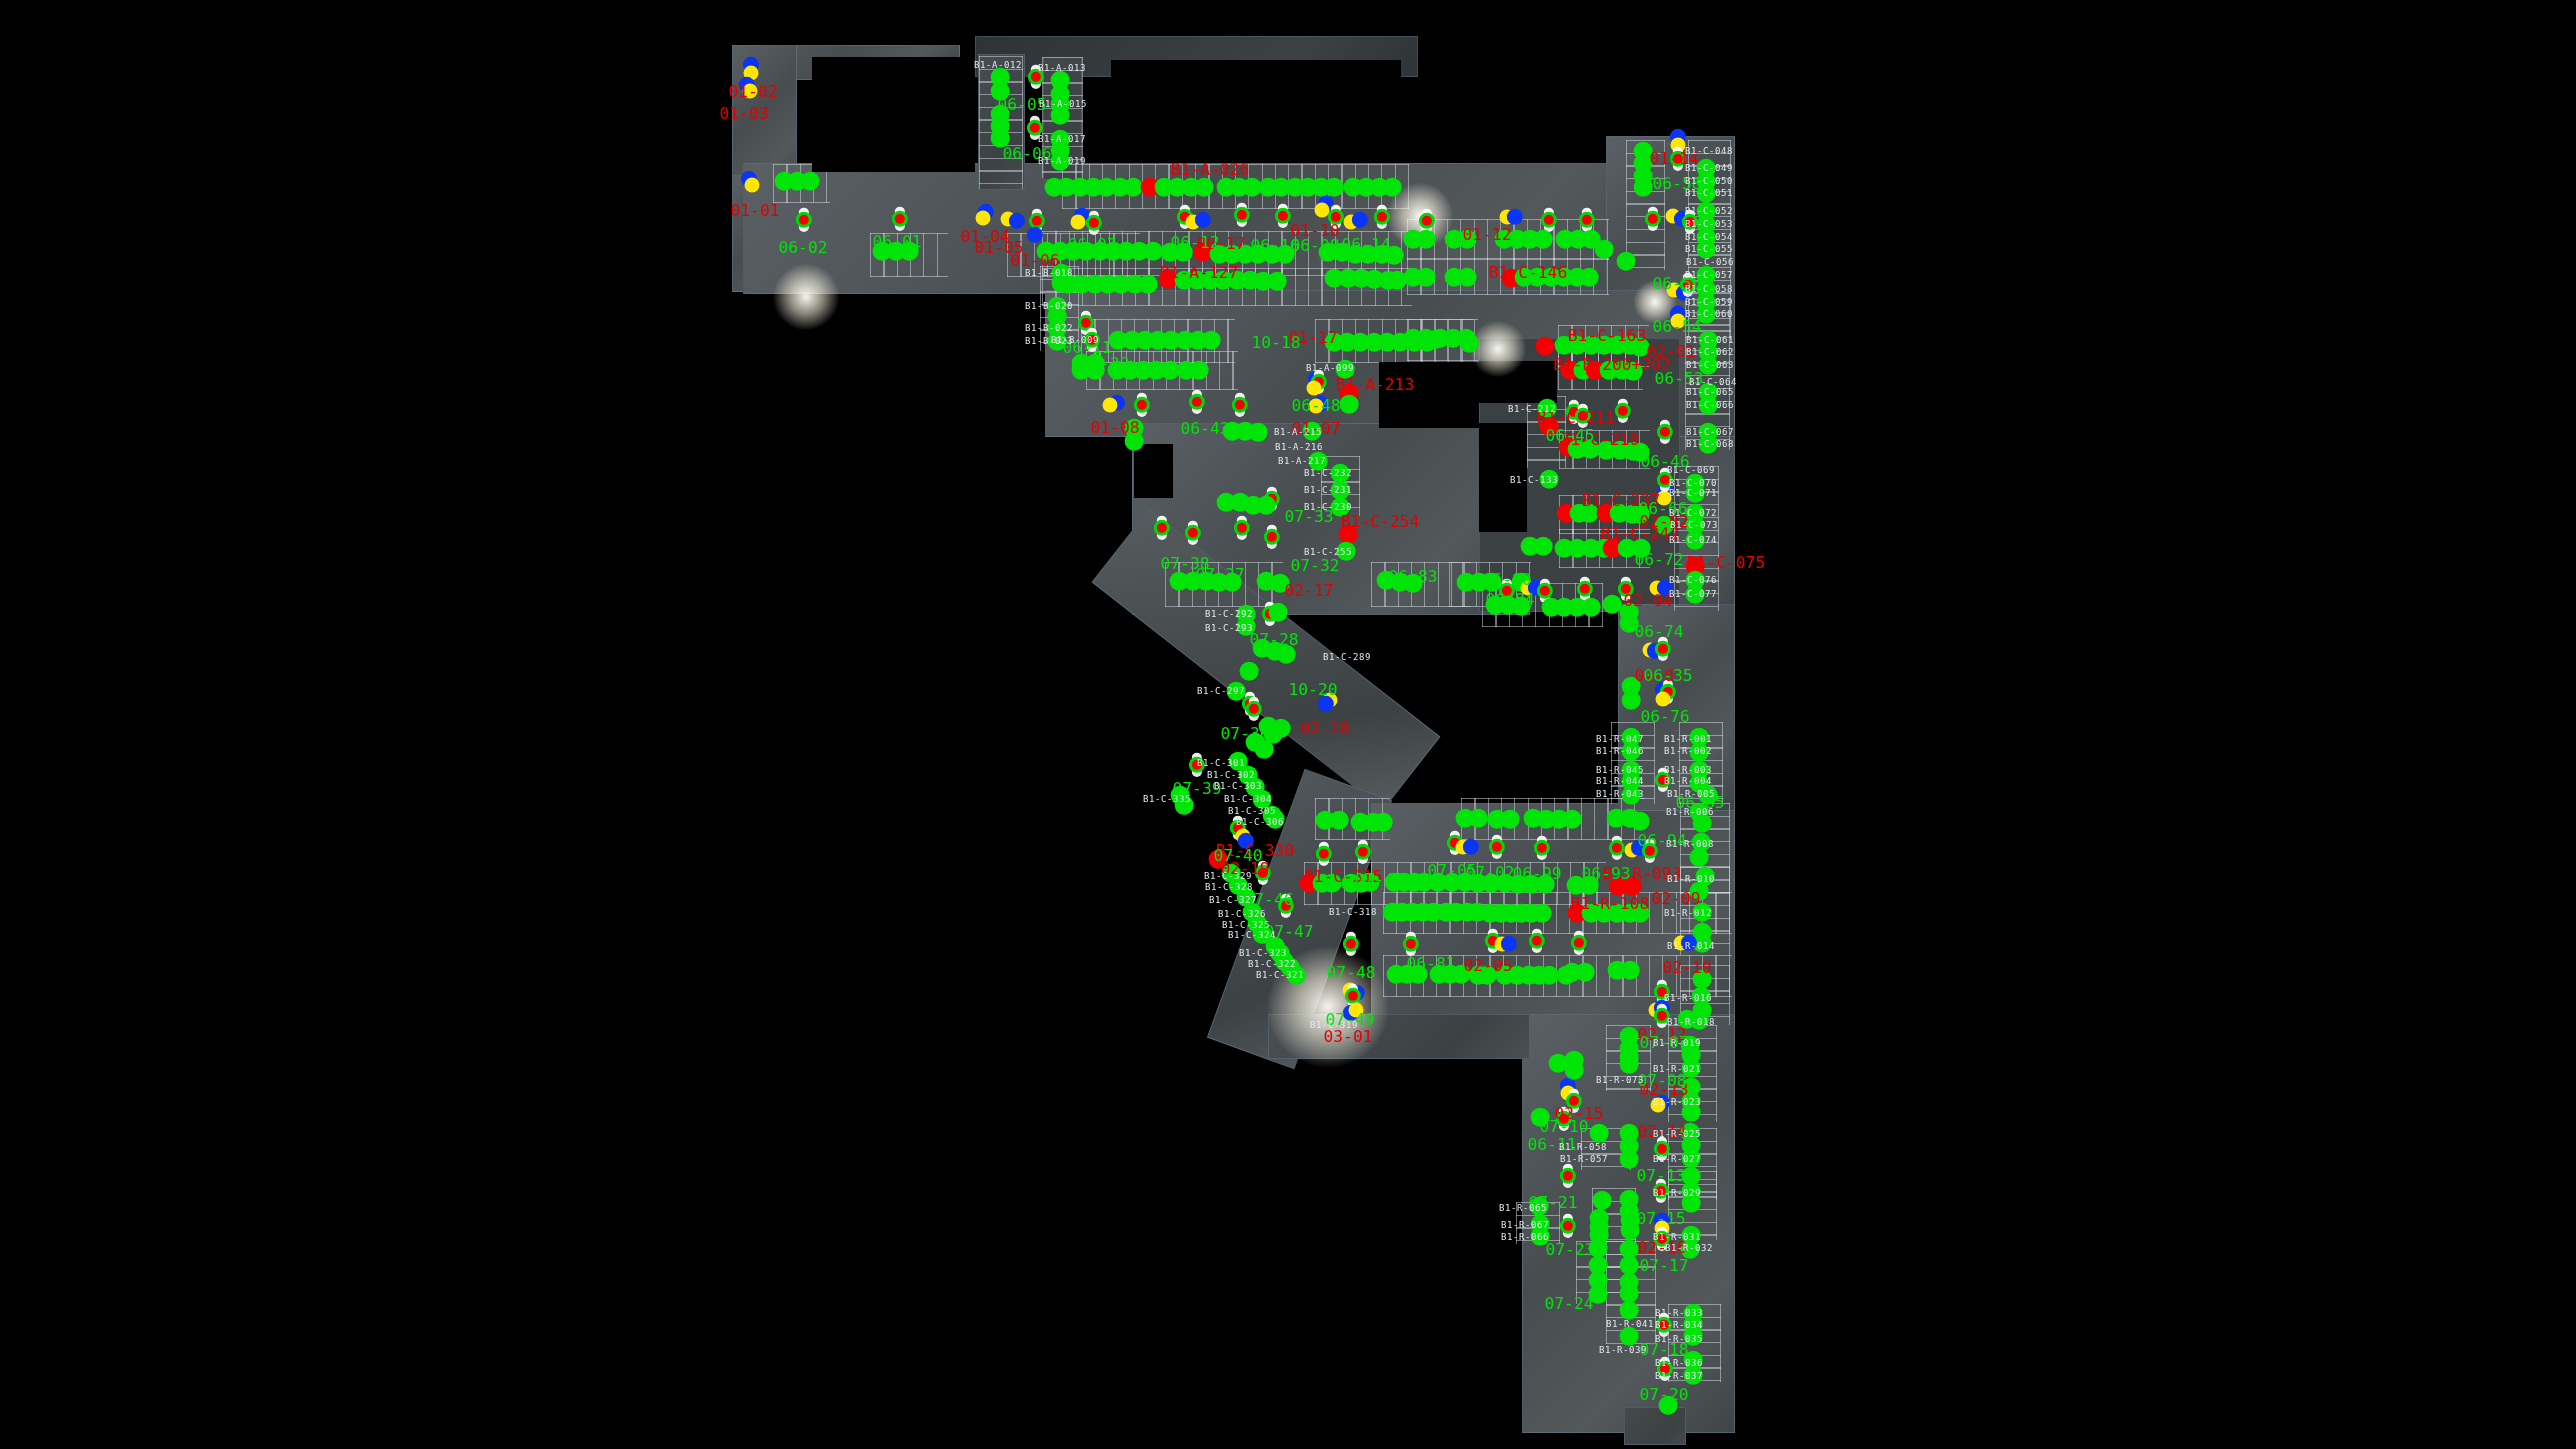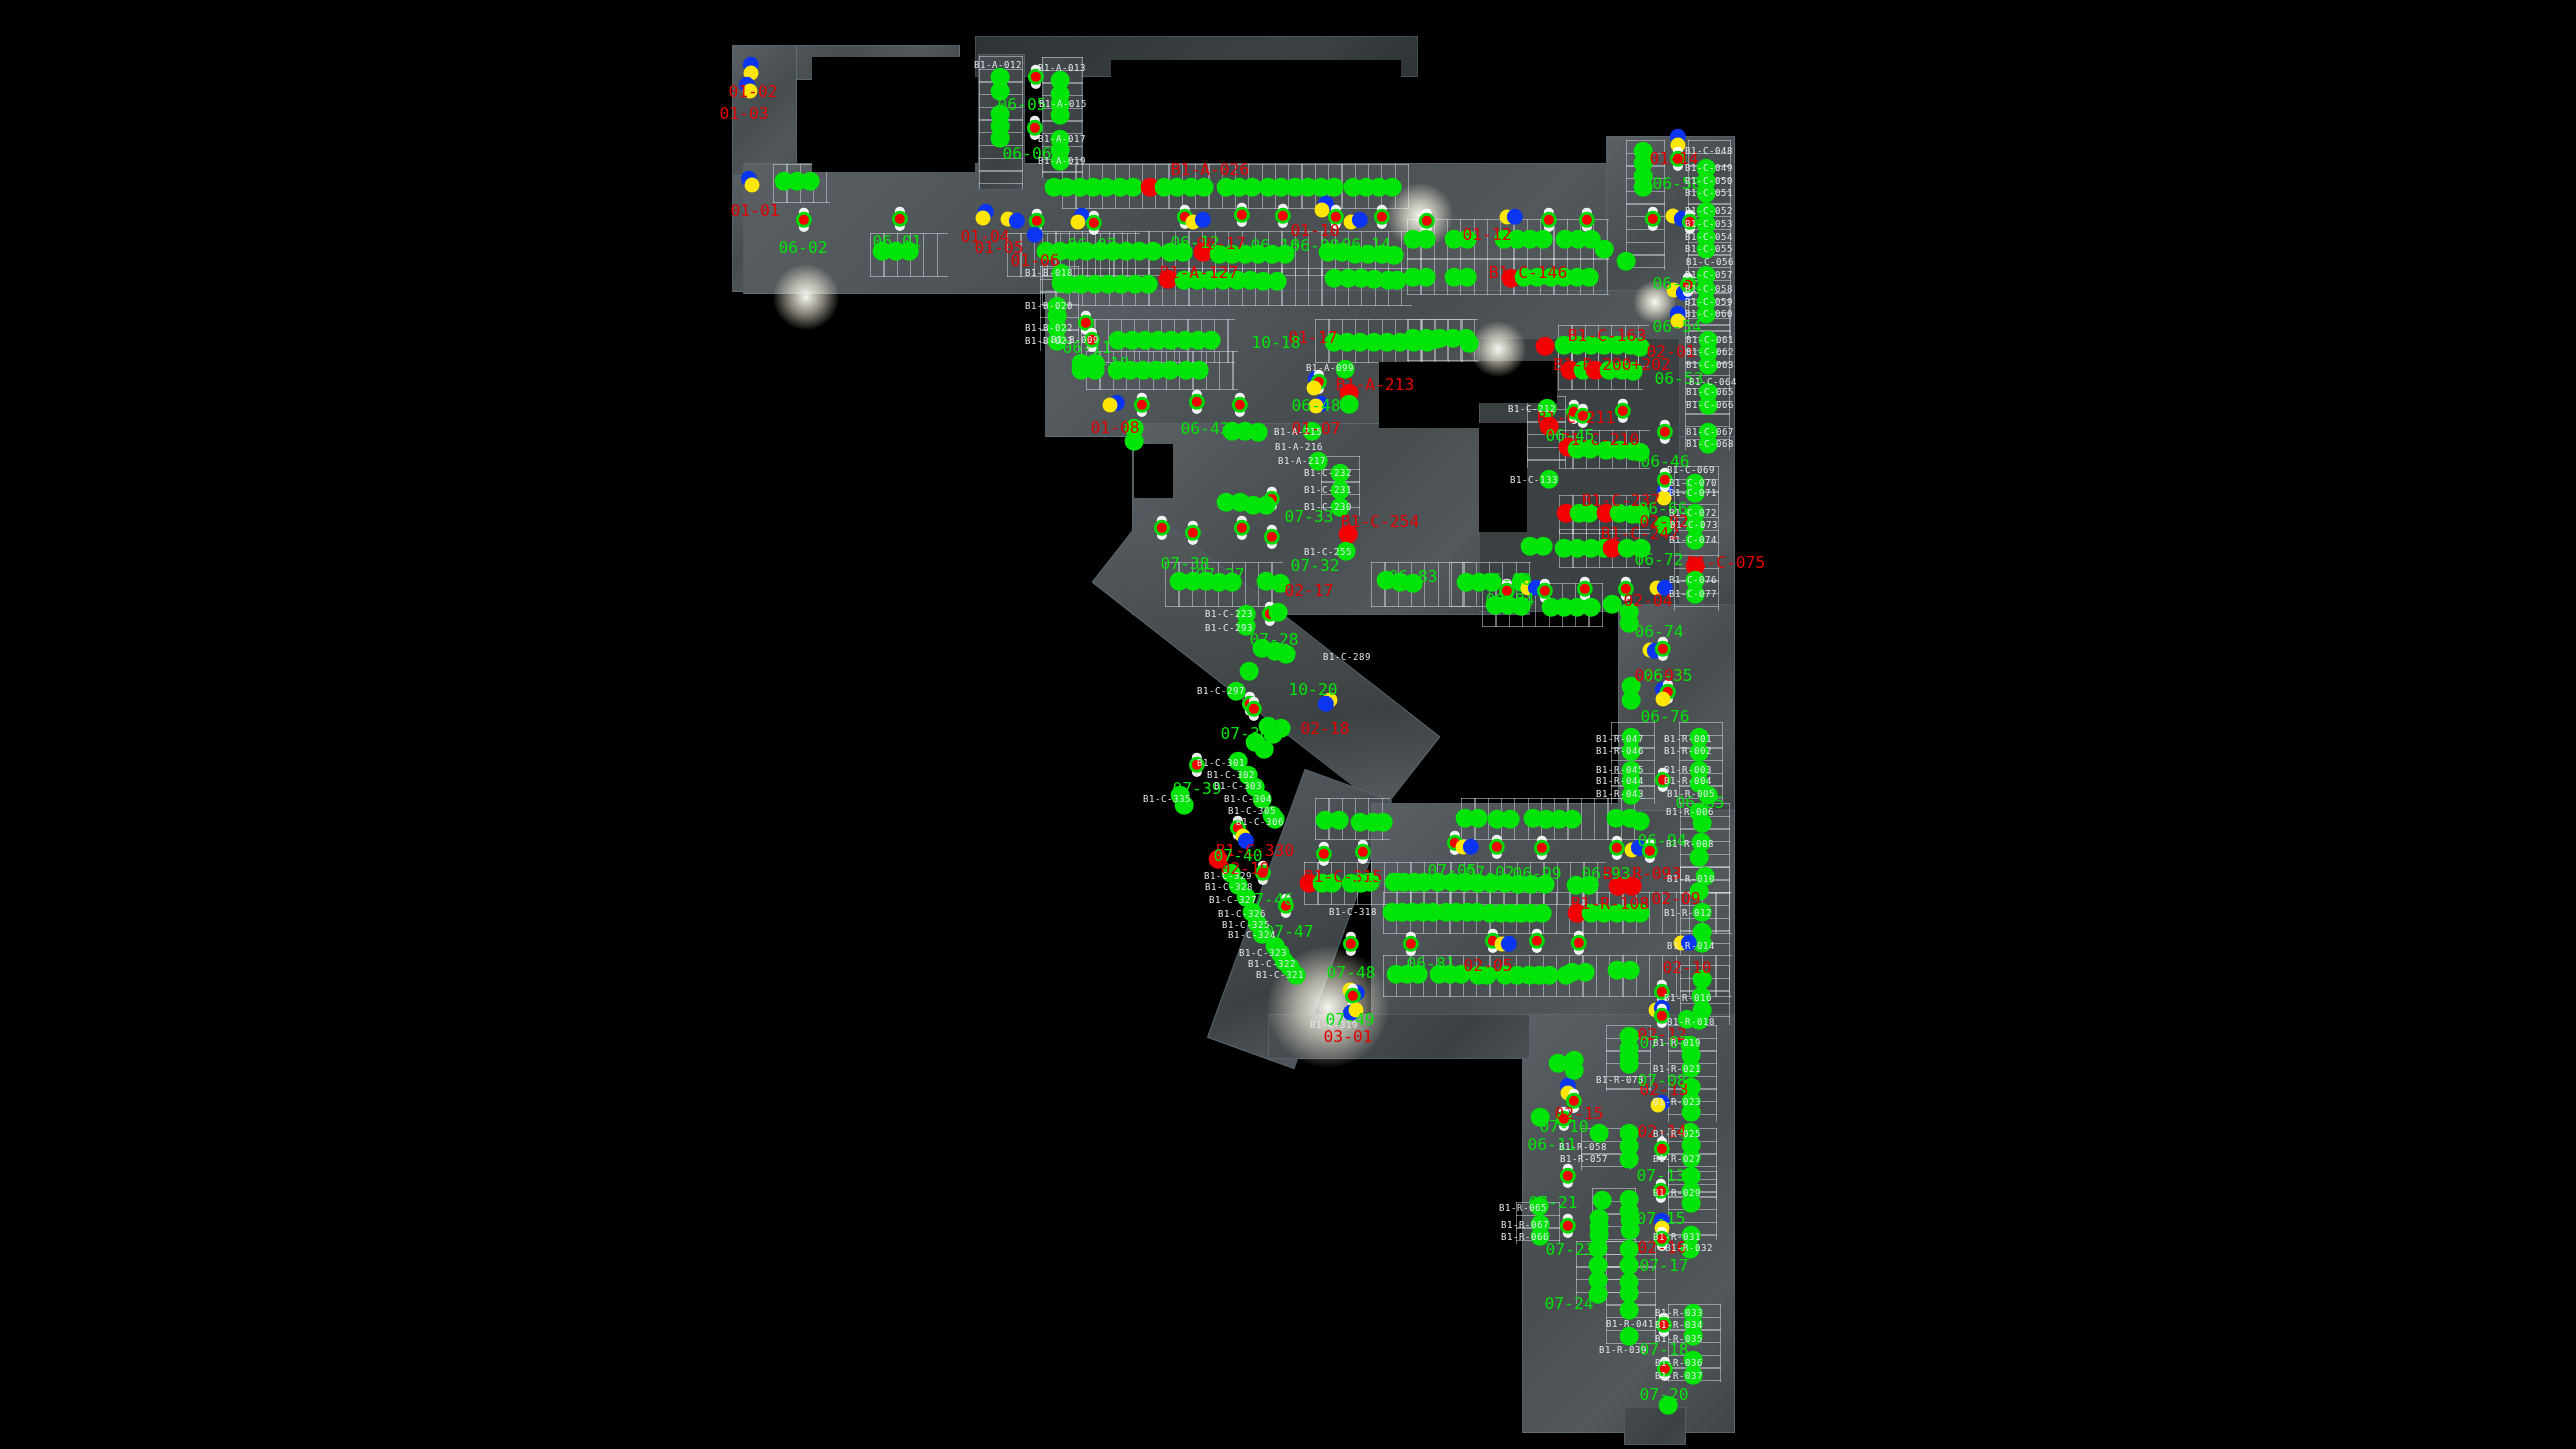--- a/index.html
+++ b/index.html
@@ -768,21 +768,21 @@
       <div class="lab lg" style="left: 803px; top: 248px;">06-02</div>
       <div class="lab lg" style="left: 897px; top: 242px;">06-01</div>
       <div class="lab lg" style="left: 1022px; top: 105px;">06-05</div>
       <div class="lab lg" style="left: 1027px; top: 154px;">06-06</div>
       <div class="lab lg" style="left: 1092px; top: 245px;">06-07</div>
       <div class="lab lg" style="left: 1182px; top: 243px; margin-left: 13px;">06-12</div>
       <div class="lab lg" style="left: 1275px; top: 246px;">06-16</div>
       <div class="lab lg" style="left: 1315px; top: 246px;">06-08</div>
       <div class="lab lg" style="left: 1366px; top: 245px;">06-14</div>
       <div class="lab lg" style="left: 1087px; top: 348px;">06-11</div>
-      <div class="lab lg" style="left: 1105px; top: 364px;">06-18</div>
+      <div class="lab lg" style="left: 1105px; top: 364px;">05-22</div>
       <div class="lab lg" style="left: 1276px; top: 343px;">10-18</div>
       <div class="lab lg" style="left: 1205px; top: 429px;">06-43</div>
       <div class="lab lg" style="left: 1316px; top: 406px;">06-48</div>
       <div class="lab lg" style="left: 1679px; top: 379px;">06-53</div>
       <div class="lab lg" style="left: 1677px; top: 327px;">06-54</div>
       <div class="lab lg" style="left: 1677px; top: 284px;">06-55</div>
       <div class="lab lg" style="left: 1677px; top: 184px;">06-58</div>
       <div class="lab lg" style="left: 1570px; top: 436px;">06-45</div>
       <div class="lab lg" style="left: 1665px; top: 462px;">06-46</div>
       <div class="lab lg" style="left: 1309px; top: 517px;">07-33</div>
@@ -866,21 +866,21 @@
       <div class="lab lw" style="left: 1328px; top: 473px;">B1-C-232</div>
       <div class="lab lw" style="left: 1328px; top: 490px;">B1-C-231</div>
       <div class="lab lw" style="left: 1328px; top: 507px;">B1-C-230</div>
       <div class="lab lw" style="left: 1328px; top: 552px;">B1-C-255</div>
       <div class="lab lw" style="left: 1532px; top: 409px;">B1-C-212</div>
       <div class="lab lw" style="left: 1534px; top: 480px;">B1-C-133</div>
       <div class="lab lw" style="left: 1049px; top: 273px;">B1-B-018</div>
       <div class="lab lw" style="left: 1049px; top: 306px;">B1-B-020</div>
       <div class="lab lw" style="left: 1049px; top: 328px;">B1-B-022</div>
       <div class="lab lw" style="left: 1049px; top: 341px;">B1-B-023</div>
-      <div class="lab lw" style="left: 1229px; top: 614px;">B1-C-223</div>
+      <div class="lab lw" style="left: 1229px; top: 614px;">B1-C-292</div>
       <div class="lab lw" style="left: 1229px; top: 628px;">B1-C-293</div>
       <div class="lab lw" style="left: 1221px; top: 691px;">B1-C-297</div>
       <div class="lab lw" style="left: 1347px; top: 657px;">B1-C-289</div>
       <div class="lab lw" style="left: 1221px; top: 763px;">B1-C-301</div>
       <div class="lab lw" style="left: 1231px; top: 775px;">B1-C-302</div>
       <div class="lab lw" style="left: 1238px; top: 786px;">B1-C-303</div>
       <div class="lab lw" style="left: 1248px; top: 799px;">B1-C-304</div>
       <div class="lab lw" style="left: 1167px; top: 799px;">B1-C-335</div>
       <div class="lab lw" style="left: 1252px; top: 811px;">B1-C-305</div>
       <div class="lab lw" style="left: 1260px; top: 822px;">B1-C-306</div>

